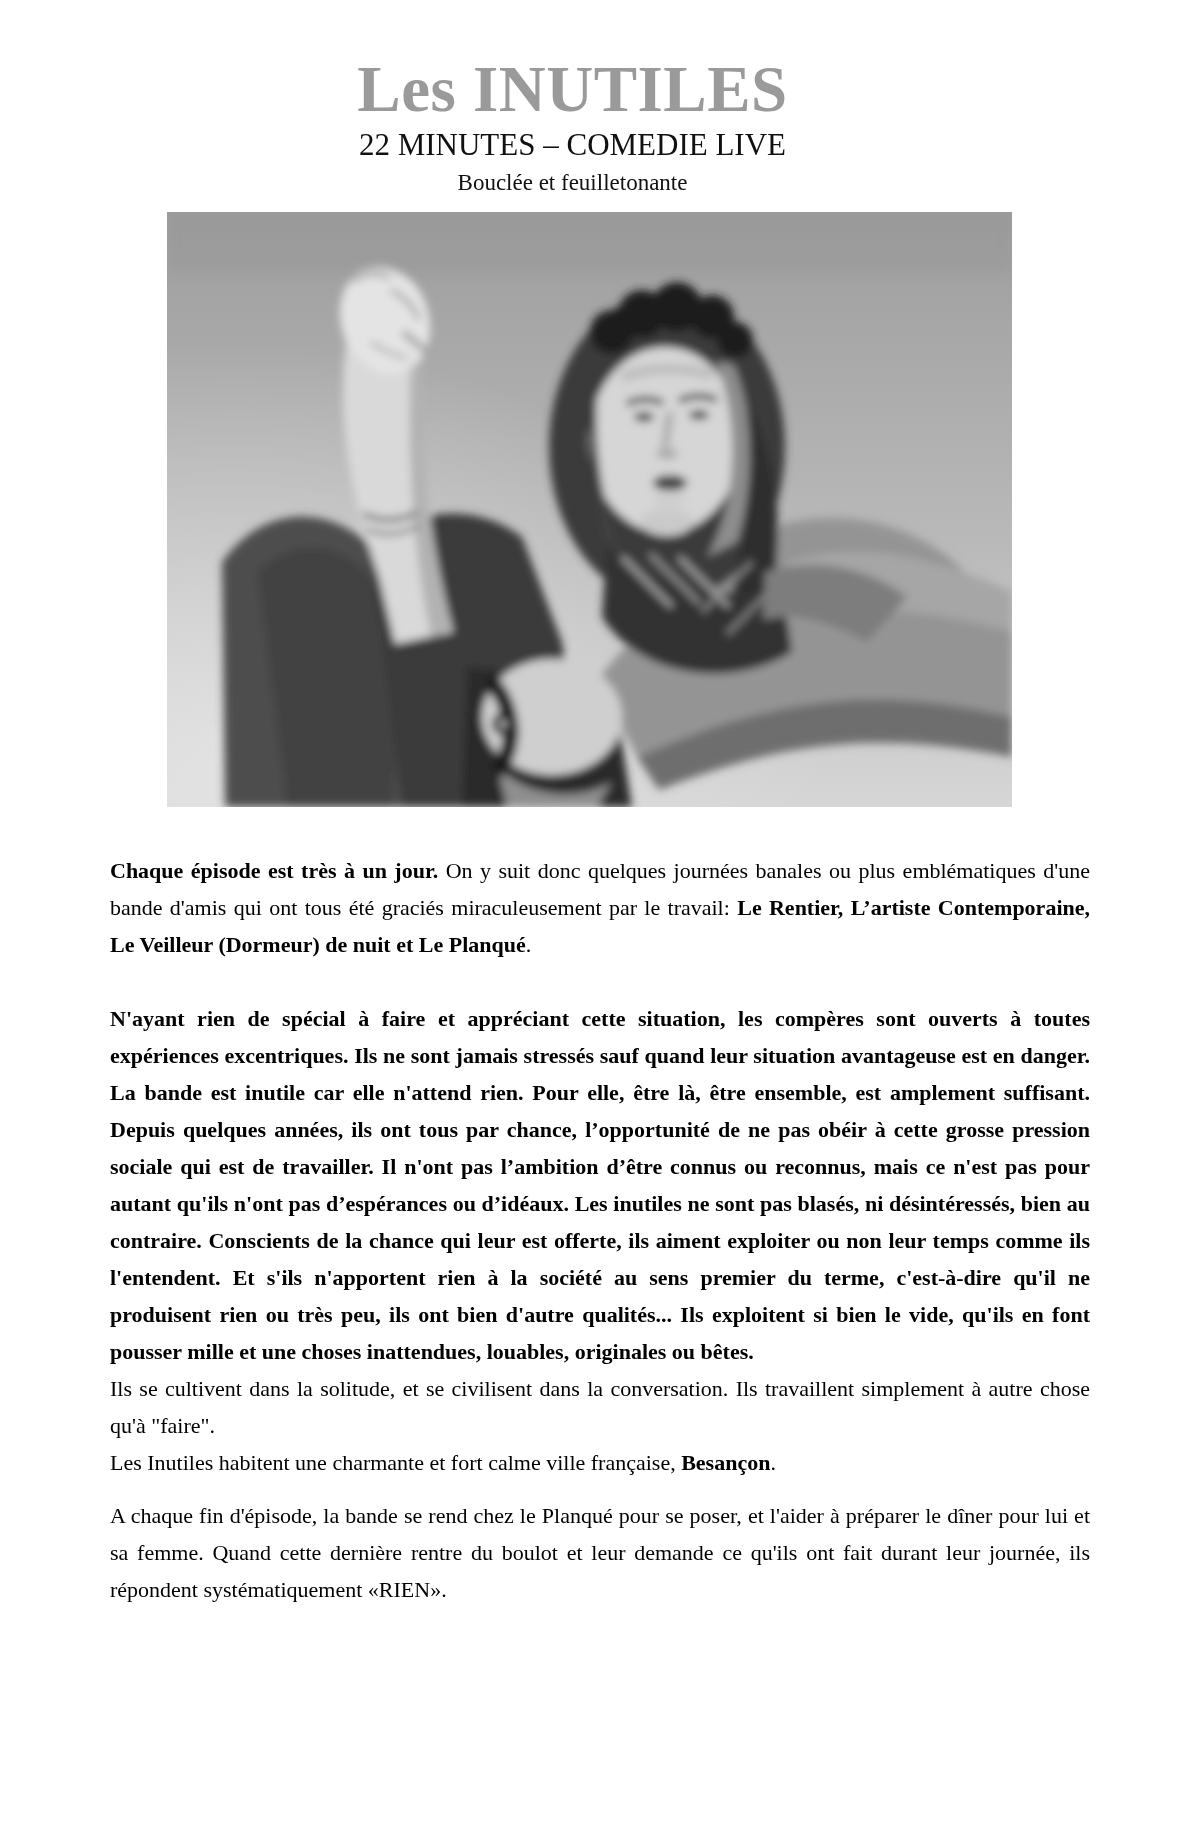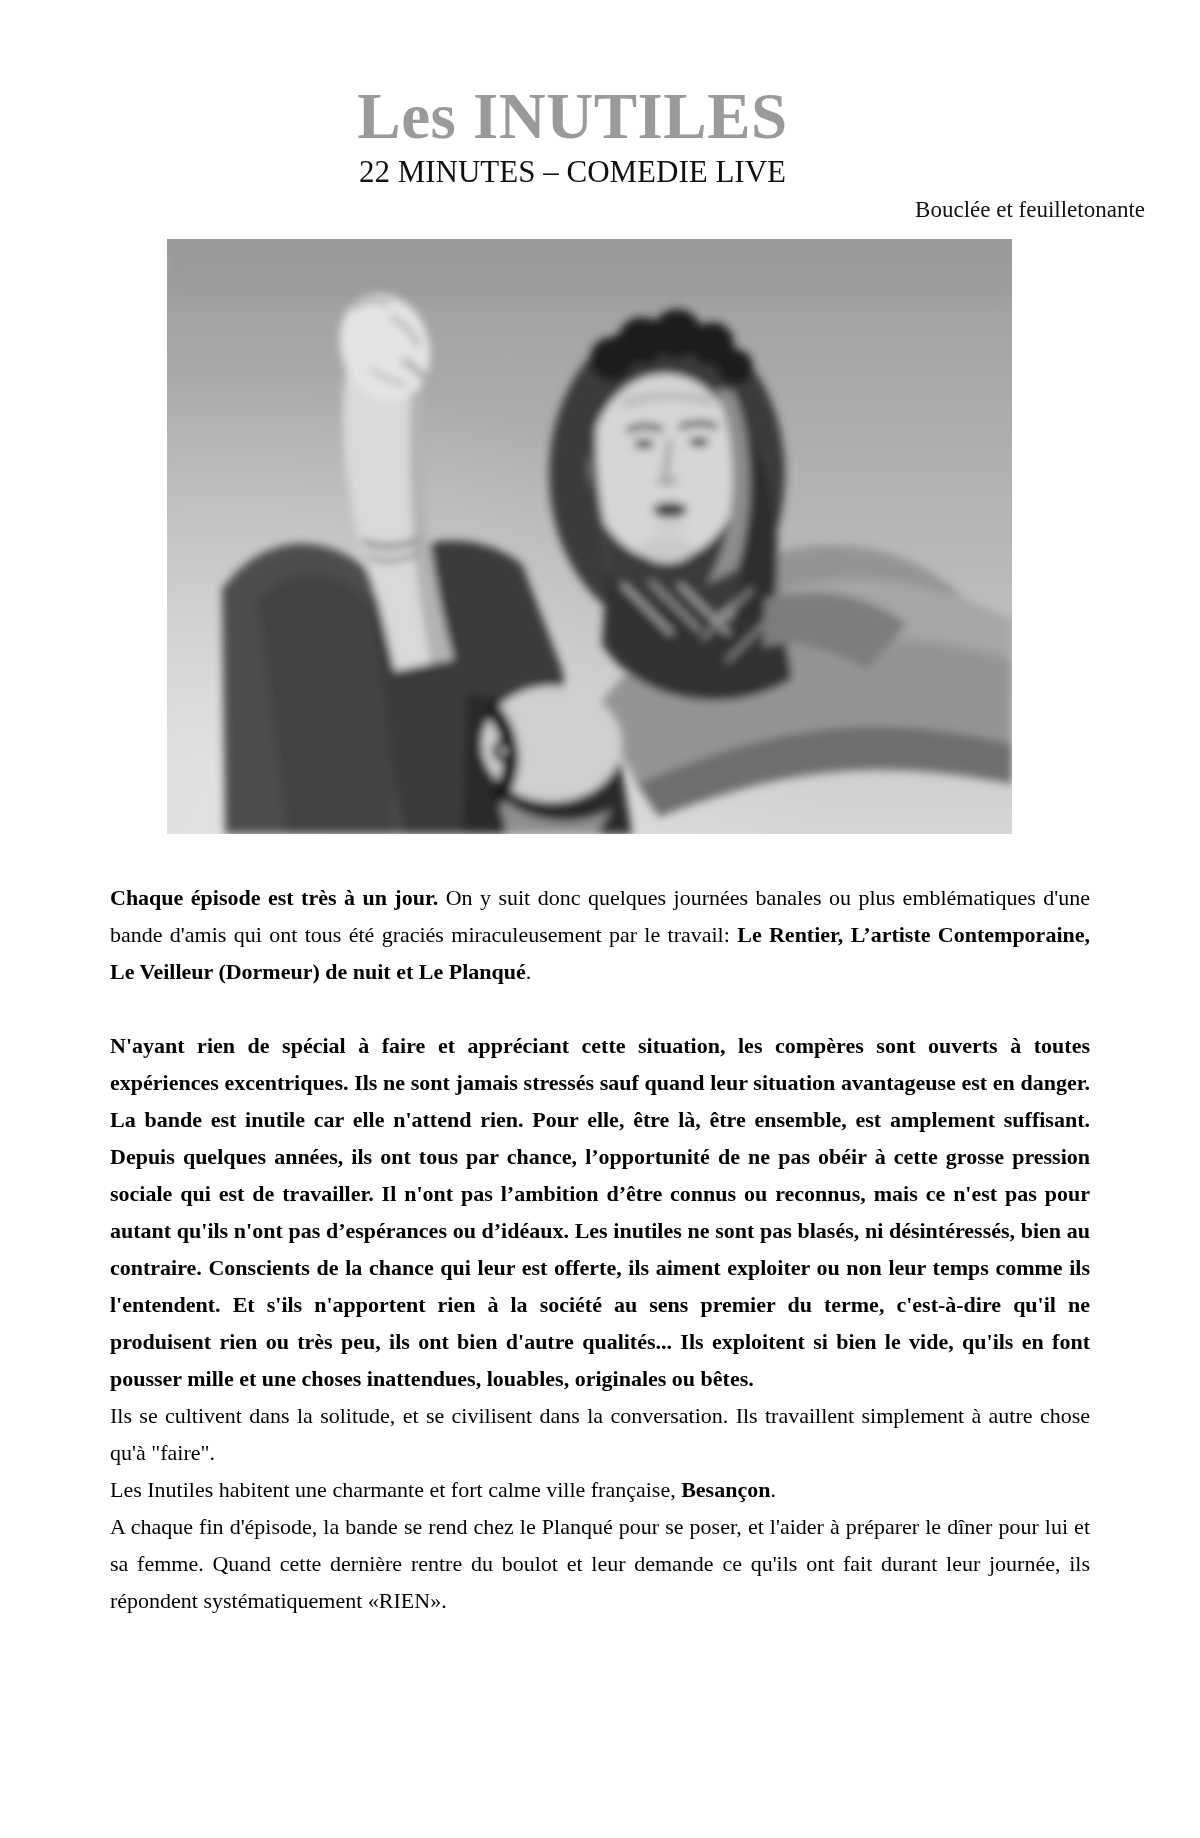--- a/index.html
+++ b/index.html
@@ -12,21 +12,21 @@
   .page {
     position: relative;
     width: 1200px;
     height: 1838px;
     margin: 0 auto;
     background: var(--page-bg);
     color: var(--text-color);
     overflow: hidden;
   }
   .header {
-    padding-top: 80px;
+    padding-top: 53px;
     text-align: center;
     margin-right: 55px; 
   }
   .doc-title {
     margin: 0;
     font-size: 65px;
     line-height: 72px;
     font-weight: bold;
     color: var(--title-gray);
     letter-spacing: 0.5px;
@@ -36,37 +36,36 @@
     font-size: 31px;
     line-height: 38px;
     font-weight: normal;
     color: #111;
   }
   .doc-tagline {
     margin: 5px 0 0 0;
     font-size: 23px;
     line-height: 28px;
     color: #111;
-    text-align: right;
   }
   .photo-wrap {
     margin: 15px 0 0 167px;
     width: 845px;
     height: 595px;
   }
   .photo-wrap svg { display: block; }
   .content {
     margin: 45px 110px 0 110px;
     font-size: 22px;
     line-height: 37px;
     text-align: justify;
   }
   .content p { margin: 0; }
   .content p.gap-before { margin-top: 37px; font-weight: bold; }
-  .content p.gap-before-small { }
+  .content p.gap-before-small { margin-top: 16px; }
   b, .bold { font-weight: bold; }
 </style>
 </head>
 <body>
 
 <div class="page">
 
   <div class="header">
     <h1 class="doc-title">Les INUTILES</h1>
     <div class="doc-subtitle">22 MINUTES – COMEDIE LIVE</div>

